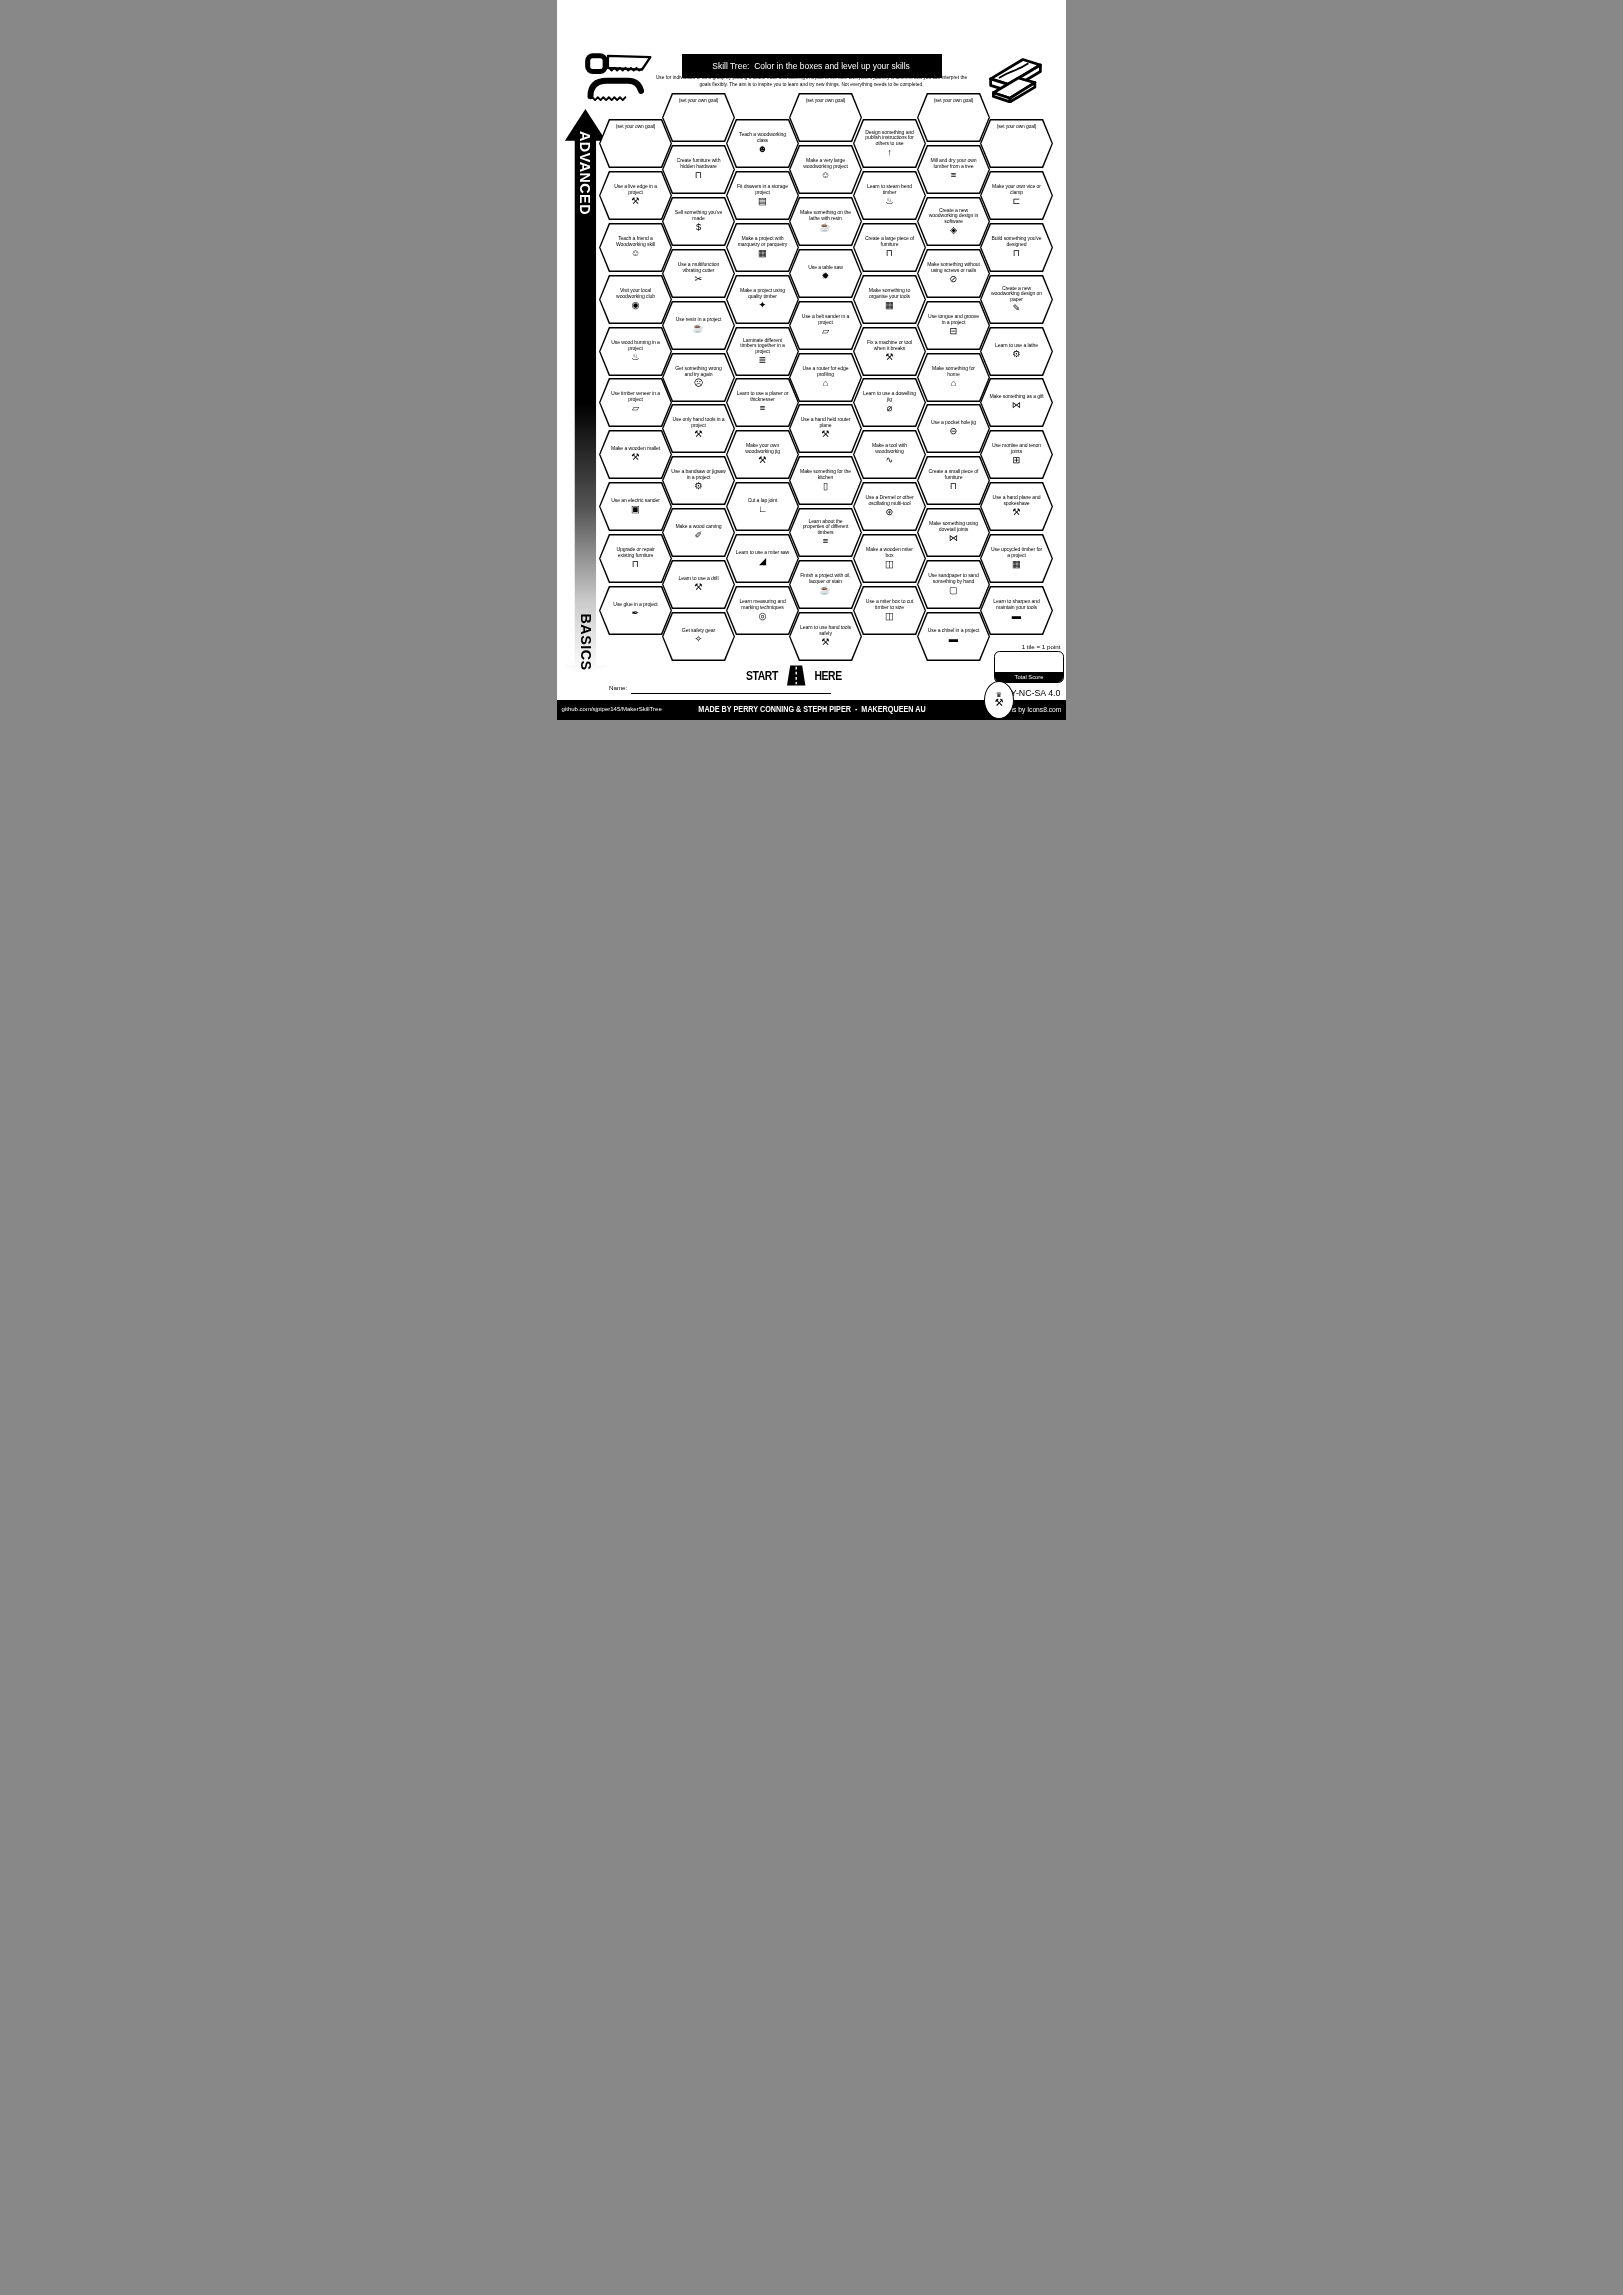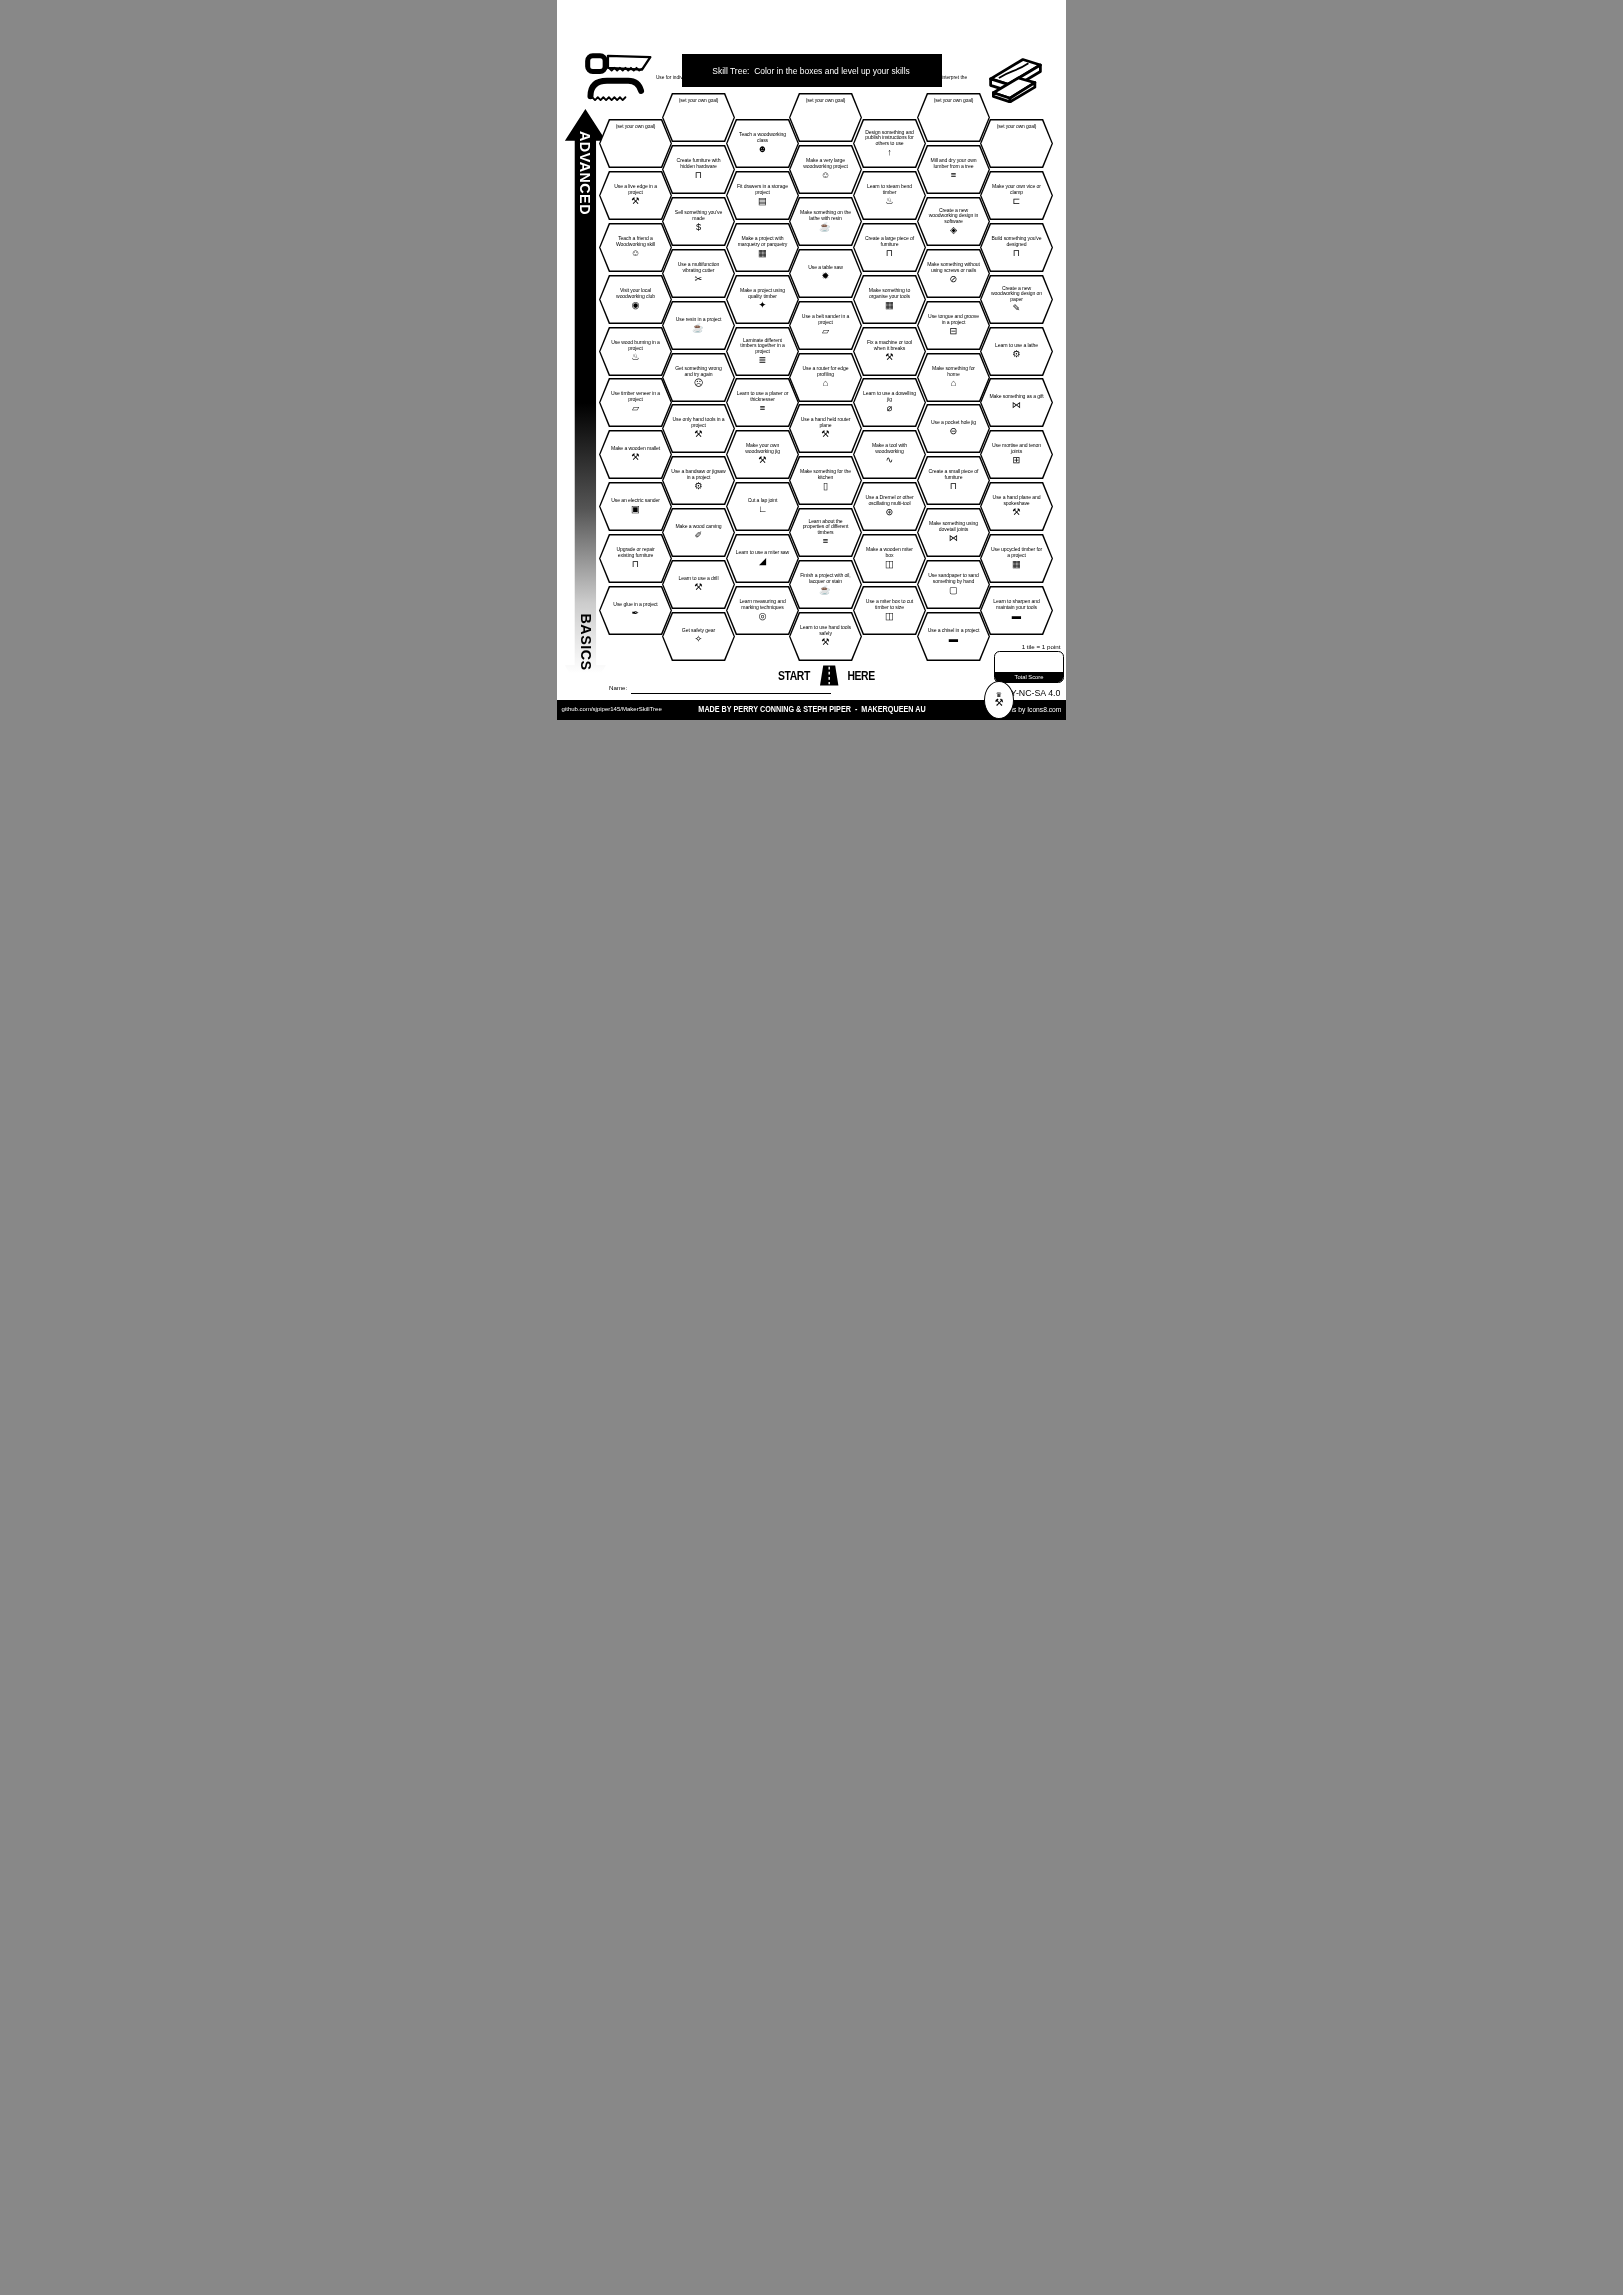--- a/index.html
+++ b/index.html
@@ -3,21 +3,21 @@
 <meta charset="utf-8">
 <style>
   html,body{margin:0;padding:0;background:#888;}
   #page{position:relative;width:509px;height:720px;background:#fff;margin:0 auto;
         font-family:"Liberation Sans",sans-serif;color:#000;overflow:hidden;}
   .abs{position:absolute;}
   
   #title-wrap{left:0;top:6.5px;width:100%;text-align:center;}
   #title{display:inline-block;font-size:50px;font-weight:bold;line-height:.82;
          letter-spacing:-1.9px;transform:scale(.78,1);transform-origin:center top;}
-  #banner{left:50%;top:54px;transform:translateX(-50%);width:260px;height:33px;background:#000;
+  #banner{left:50%;top:54px;transform:translateX(-50%);width:260px;height:24px;background:#000;
           color:#fff;display:flex;align-items:center;justify-content:center;font-size:9px;}
   #banner span{white-space:pre;transform:scale(.94,1);}
   #intro{left:50%;top:75px;transform:translateX(-50%);width:319px;text-align:center;
          font-size:4.8px;line-height:1.45;}
   
   #saws{left:27px;top:51px;}
   #lumber{left:429px;top:52px;}
   
   #axis-arrow{left:7.9px;top:109px;width:41px;height:588px;
     background:linear-gradient(180deg,#000 0%,#000 50%,#555 68%,#ccc 84%,#fff 96%);
@@ -34,21 +34,21 @@
        clip-path:polygon(0% 50%,13.5% 0%,86.5% 0%,100% 50%,86.5% 100%,13.5% 100%);}
   .hex-in{position:absolute;left:1.4px;top:1.4px;right:1.4px;bottom:1.4px;background:#fff;
        clip-path:polygon(0% 50%,13.5% 0%,86.5% 0%,100% 50%,86.5% 100%,13.5% 100%);
        display:flex;flex-direction:column;align-items:center;justify-content:center;
        text-align:center;padding:1.9px 7.9px;box-sizing:border-box;gap:1.4px;}
   .hex.goal .hex-in{justify-content:flex-start;padding-top:3.2px;}
   .hex-label{font-size:5.1px;line-height:1.13;letter-spacing:-0.1px;}
   .hex.goal .hex-label{font-size:4.9px;}
   .hex-glyph{font-size:9.3px;line-height:1;}
   
-  #start-line{left:185px;top:664px;width:168px;display:flex;align-items:center;justify-content:center;gap:4.6px;}
+  #start-line{left:185px;top:664px;width:168px;display:flex;align-items:center;gap:4.6px;}
   .start-word{font-size:13px;font-weight:bold;transform:scale(.8,1.05);letter-spacing:-0.5px;}
   #name-label{left:52px;top:684px;font-size:6.2px;}
   #name-underline{left:74px;top:693px;width:200px;border-bottom:0.9px solid #000;height:0;}
   #tile-point{right:5.6px;top:643px;font-size:6.2px;}
   #score-box{left:437px;top:651px;width:68px;height:30px;border:1.4px solid #000;border-radius:5.6px;
              overflow:hidden;background:#fff;display:flex;flex-direction:column;}
   #score-space{flex:1;}
   #score-bar{height:10.2px;background:#000;color:#fff;display:flex;align-items:center;justify-content:center;font-size:5.8px;}
   #license{right:5.6px;top:688px;font-size:8.8px;}
   #maker-logo{left:427px;top:681px;width:30px;height:38px;background:#fff;border:1.4px solid #000;border-radius:50%;

